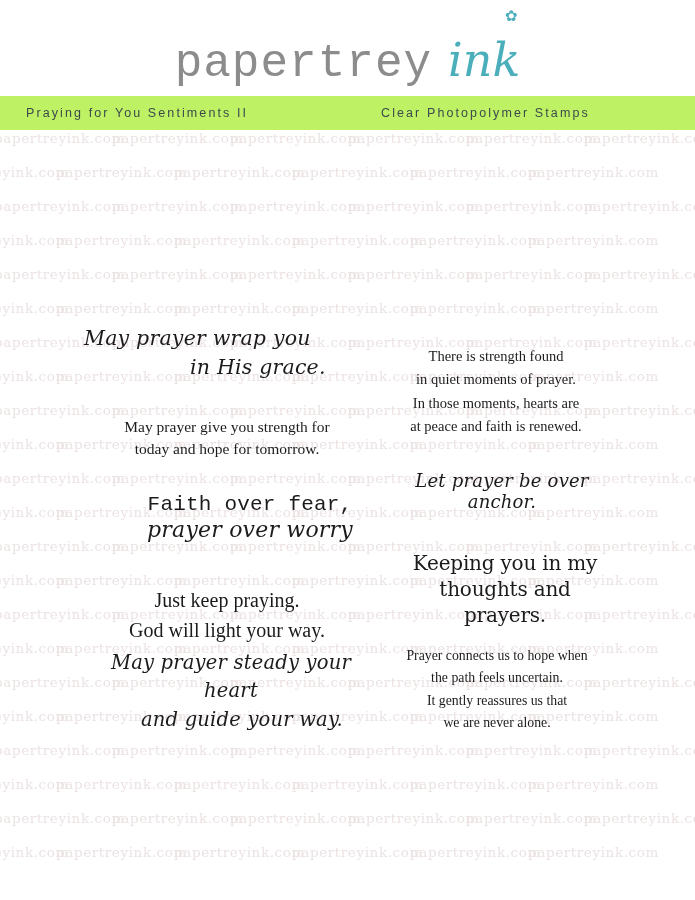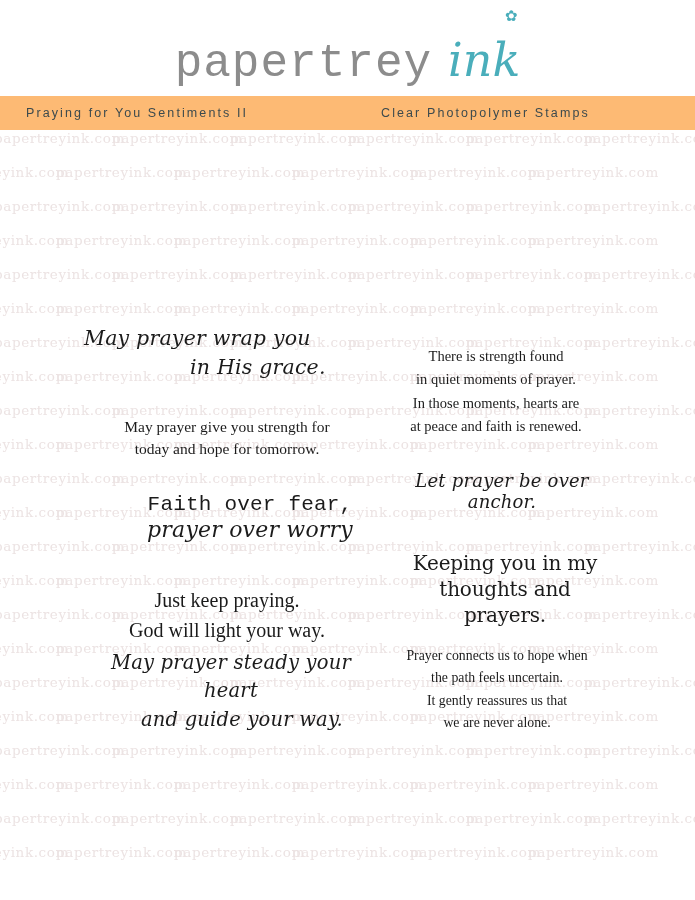--- a/index.html
+++ b/index.html
@@ -59,21 +59,21 @@
     color: #4aaebb;
     line-height: 14px;
     font-size: 15px;
     text-align: center;
   }
 
   
   .band {
     position: relative;
     height: 34px;
-    background: #fdba74;
+    background: #bef264;
     display: flex;
     align-items: center;
   }
   .band-left, .band-right {
     font-size: 12.5px;
     letter-spacing: 2.1px;
     color: #3c4a4d;
     white-space: nowrap;
   }
   .band-left { position: absolute; left: 26px; }

